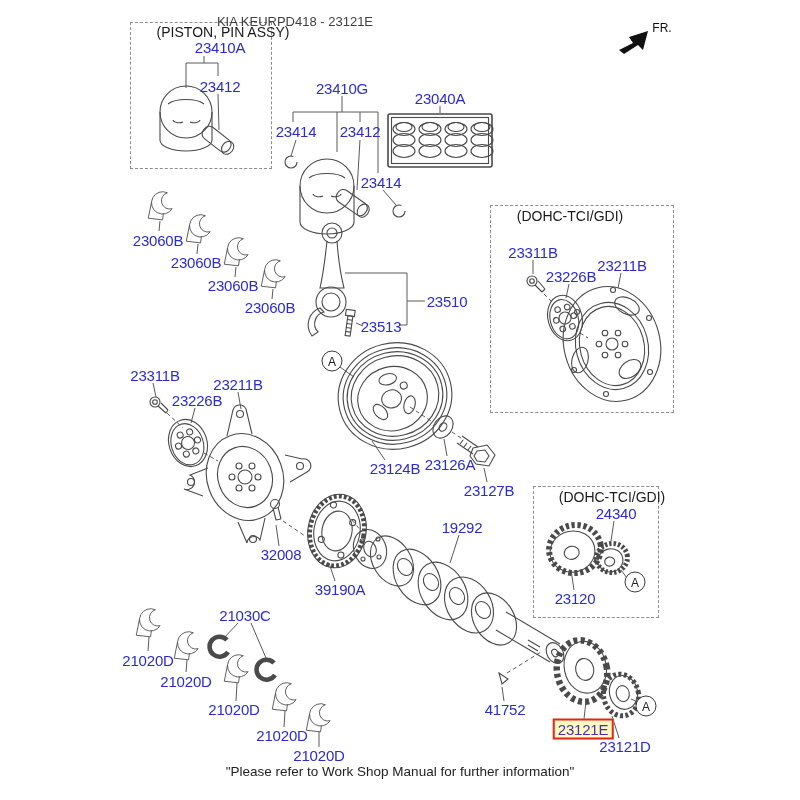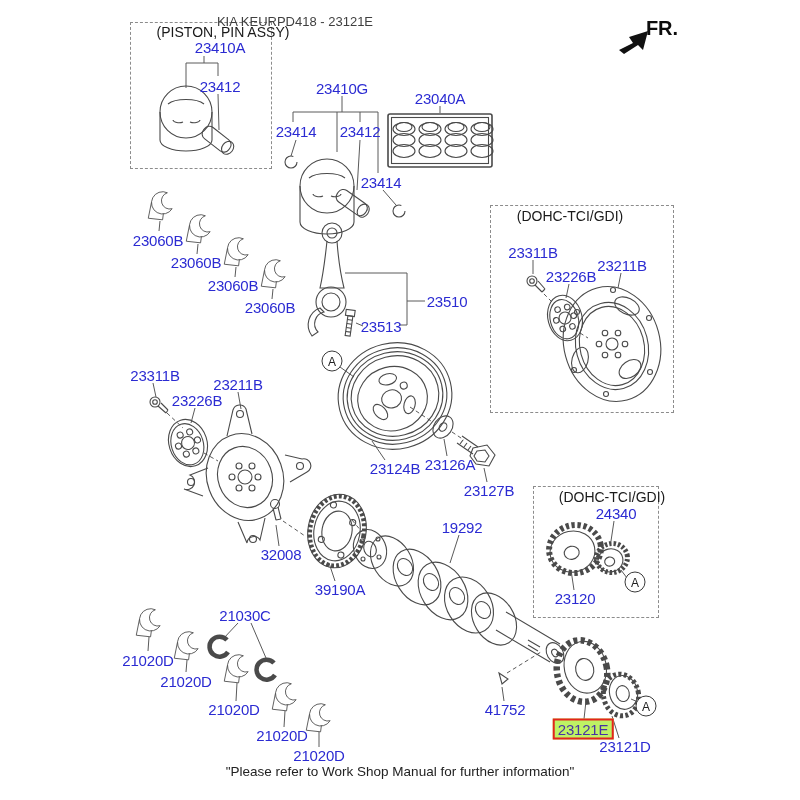--- a/index.html
+++ b/index.html
@@ -1,28 +1,28 @@
 <!DOCTYPE html>
 <html><head>
 <meta charset="utf-8">
 <style>
   html,body{margin:0;padding:0;background:#fff;}
   #page{position:relative;width:800px;height:800px;background:#ffffff;overflow:hidden;
         font-family:"Liberation Sans",sans-serif;border-radius:30px;}
   svg.art{position:absolute;left:0;top:0;}
   .plabel{position:absolute;transform:translate(-50%,-50%);color:#2b2bd2;font-size:15px;
           white-space:nowrap;line-height:1;letter-spacing:-0.2px;}
-  .plabel.hl{background:#bef264;border:2px solid #e3241d;color:#4733a4;padding:1px 3px;}
+  .plabel.hl{background:#fef9c3;border:2px solid #e3241d;color:#4733a4;padding:1px 3px;}
   .boxtitle{position:absolute;transform:translate(-50%,-50%);color:#1a1a1a;font-size:14px;white-space:nowrap;margin-left:20px;}
   .dashedbox{position:absolute;border:1px dashed #8c8c8c;}
   .callout{position:absolute;transform:translate(-50%,-50%);width:19px;height:19px;border:1.5px solid #3a3a3a;
            border-radius:50%;display:flex;align-items:center;justify-content:center;
            font-size:12px;color:#222;background:#fff;}
   .hdr{position:absolute;transform:translate(-50%,-50%);color:#3f3f3f;font-size:13px;white-space:nowrap;}
-  .fr{position:absolute;transform:translate(-50%,-50%);color:#0d0d0d;font-size:20px;font-weight:bold;}
+  .fr{position:absolute;transform:translate(-50%,-50%);color:#0d0d0d;font-size:12px;font-weight:normal;}
   .footer{position:absolute;left:0;top:764px;width:800px;text-align:center;color:#222;font-size:13.5px;}
 </style>
 </head>
 <body>
 
 <div id="page">
 
 <svg class="art" width="800" height="800" viewBox="0 0 800 800">
   <defs>
     <symbol id="shell" viewBox="0 0 40 44">

